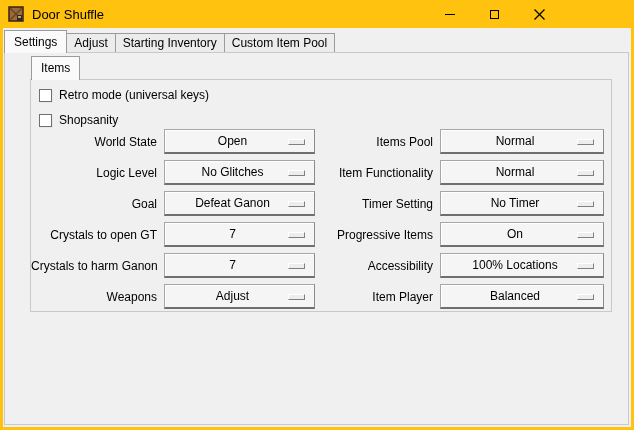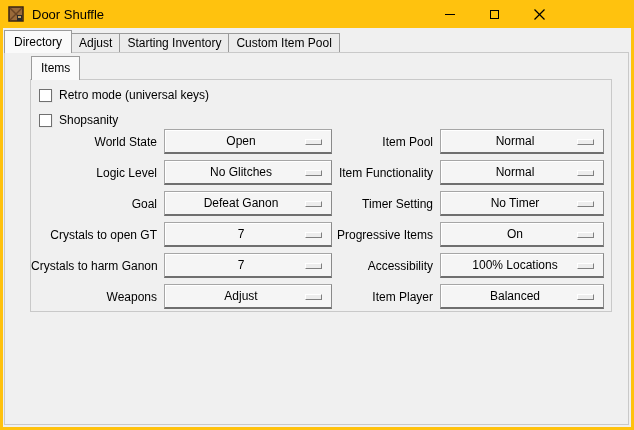--- a/index.html
+++ b/index.html
@@ -87,21 +87,21 @@
     position:relative;
     height:25px;
     background:#f5f5f5;
     border:1px solid #a6a6a6;
     border-right-color:#8a8a8a;
     border-bottom:2px solid #6f6f6f;
     box-shadow: inset 1px 1px 0 #ffffff;
     display:flex; align-items:center; justify-content:center;
   }
   .dropdown .dd-value { padding-right:14px; }
-  .btn-l { width:168px;align-items:center; }
+  .btn-l { width:151px;align-items:center; }
   .btn-r { width:164px; margin-right:9px; }
   .dd-indicator {
     position:absolute; right:9px; top:9px;
     width:17px; height:6px;
     background:#ededed;
     border-top:1px solid #fff; border-left:1px solid #fff;
     border-bottom:1px solid #808080; border-right:1px solid #808080;
   }
   
   .blabel { position:absolute; white-space:nowrap; }
@@ -160,21 +160,21 @@
           <line x1="0.5" y1="0.5" x2="10.5" y2="10.5" stroke="#000" stroke-width="1.2"></line>
           <line x1="10.5" y1="0.5" x2="0.5" y2="10.5" stroke="#000" stroke-width="1.2"></line>
         </svg>
       </div>
     </div>
   </div>
 
   <div class="client">
 
     <div class="tabrow tabrow1">
-      <div class="tab selected">Directory</div>
+      <div class="tab selected">Settings</div>
       <div class="tab">Adjust</div>
       <div class="tab">Starting Inventory</div>
       <div class="tab">Custom Item Pool</div>
     </div>
 
     <div class="outer-panel"></div>
 
     <div class="tabrow tabrow2">
       <div class="tab selected">Items</div>
       <div class="tab">Entrances</div>
@@ -196,21 +196,21 @@
       </div>
 
       <div class="options">
 
         <div class="opt-row">
           <span class="lbl-l">World State</span>
           <div class="dropdown btn-l">
             <span class="dd-value">Open</span>
             <span class="dd-indicator"></span>
           </div>
-          <span class="lbl-r">Item Pool</span>
+          <span class="lbl-r">Items Pool</span>
           <div class="dropdown btn-r">
             <span class="dd-value">Normal</span>
             <span class="dd-indicator"></span>
           </div>
         </div>
 
         <div class="opt-row">
           <span class="lbl-l">Logic Level</span>
           <div class="dropdown btn-l">
             <span class="dd-value">No Glitches</span>

